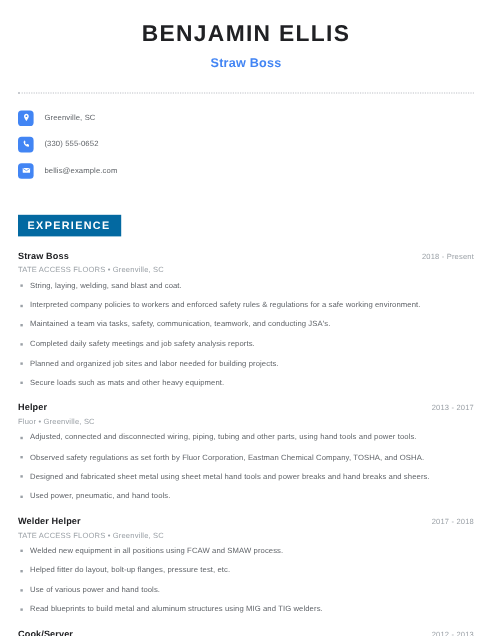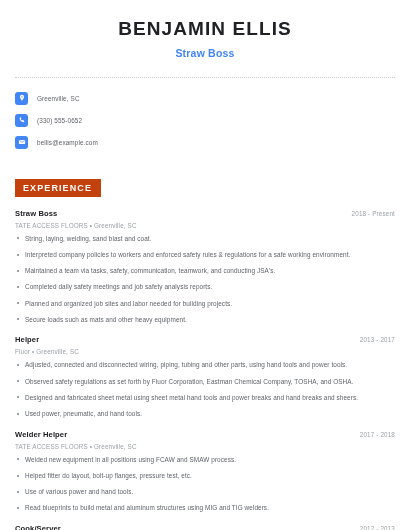--- a/index.html
+++ b/index.html
@@ -74,21 +74,21 @@
   .contact-icon svg { display: block; }
   .contact-text {
     font-size: 6.4px;
     color: #5f6368;
     letter-spacing: 0.1px;
   }
 
   
   .section-badge {
     display: inline-block;
-    background: #c2410c;
+    background: #0369a1;
     color: #ffffff;
     font-size: 9px;
     font-weight: bold;
     letter-spacing: 1.1px;
     padding: 4px 9px 4px 8px;
     margin-top: 21px;
   }
 
   
   .job { margin-top: 12px; }

